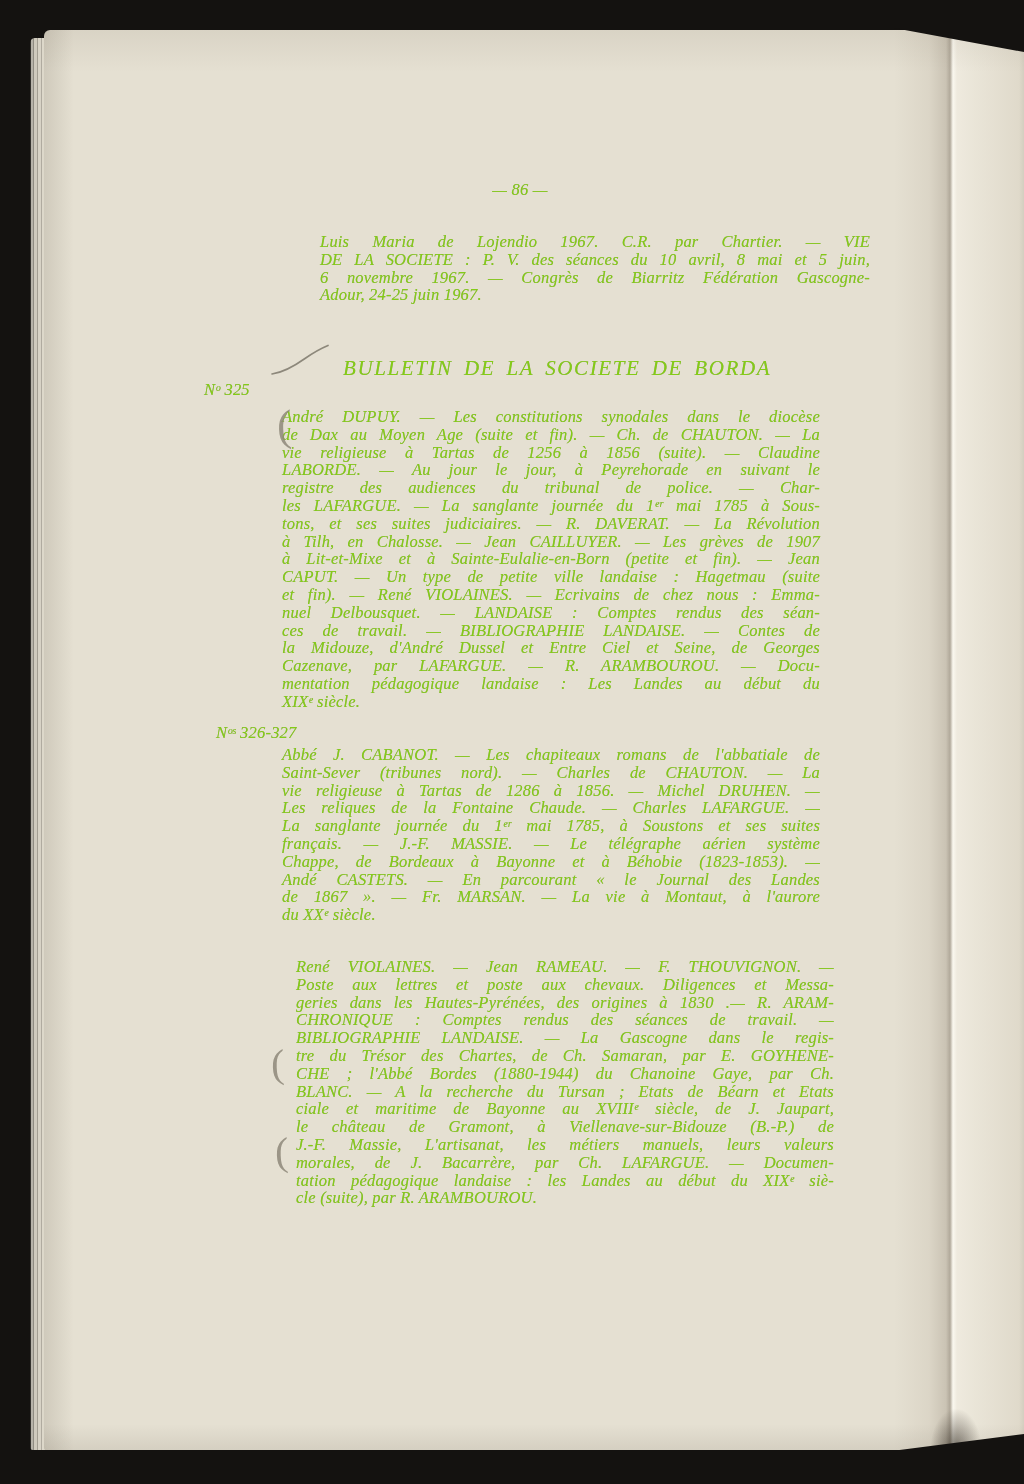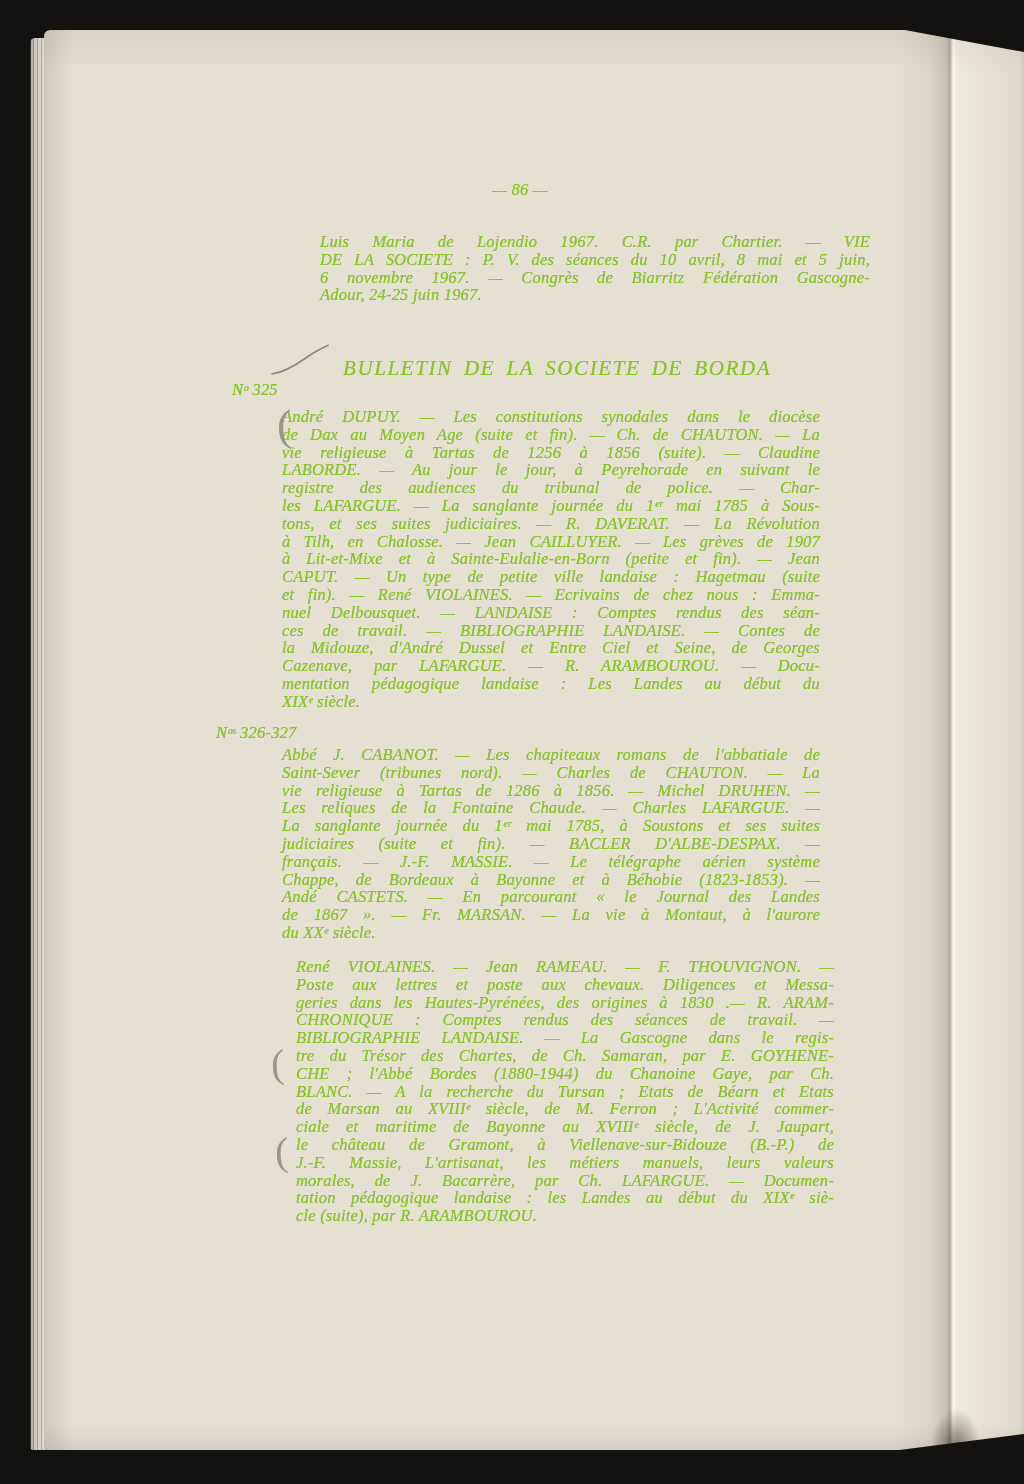--- a/index.html
+++ b/index.html
@@ -64,21 +64,21 @@
     line-height:17.8px;
     letter-spacing:0.2px;
     text-shadow:0 0 0.5px rgba(47,44,37,0.35);
     font-style:italic;
   }
   .tline{text-align:justify;text-align-last:justify;}
   .tline-last{text-align:left;text-align-last:left;}
   .pageno{left:430px;top:181px;width:180px;text-align:center;text-align-last:center;}
   .intro{left:272px;top:233px;width:550px;margin-left:48px;}
   .heading{left:343px;top:360px;letter-spacing:1.6px;word-spacing:4.5px;font-size:21px;white-space:nowrap;}
-  .label-1{left:232px;top:381px;white-space:nowrap;}
+  .label-1{left:204px;top:381px;white-space:nowrap;}
   .label-2{left:216px;top:724px;white-space:nowrap;}
   .entry-1{left:282px;top:408px;width:538px;}
   .entry-2a{left:282px;top:746px;width:538px;}
   .entry-2b{left:296px;top:958px;width:538px;}
   
   .pencil{position:absolute;color:#8f897a;}
   .pencil-paren{
     font-size:44px;line-height:1;font-weight:400;
     transform:rotate(-2deg);
     text-shadow:none;opacity:0.85;
@@ -130,37 +130,35 @@
     <div class="tline tline-last">XIXᵉ siècle.</div>
   </div>
 
 <div class="print label-2">Nᵒˢ 326-327</div>
 <div class="print entry-2a">
     <div class="tline">Abbé J. CABANOT. — Les chapiteaux romans de l'abbatiale de</div>
     <div class="tline">Saint-Sever (tribunes nord). — Charles de CHAUTON. — La</div>
     <div class="tline">vie religieuse à Tartas de 1286 à 1856. — Michel DRUHEN. —</div>
     <div class="tline">Les reliques de la Fontaine Chaude. — Charles LAFARGUE. —</div>
     <div class="tline">La sanglante journée du 1ᵉʳ mai 1785, à Soustons et ses suites</div>
-    <div class="tline">judiciaires (suite et fin). — BACLER D'ALBE-DESPAX. —</div>
     <div class="tline">français. — J.-F. MASSIE. — Le télégraphe aérien système</div>
     <div class="tline">Chappe, de Bordeaux à Bayonne et à Béhobie (1823-1853). —</div>
     <div class="tline">Andé CASTETS. — En parcourant « le Journal des Landes</div>
     <div class="tline">de 1867 ». — Fr. MARSAN. — La vie à Montaut, à l'aurore</div>
     <div class="tline tline-last">du XXᵉ siècle.</div>
   </div>
 <div class="print entry-2b">
     <div class="tline">René VIOLAINES. — Jean RAMEAU. — F. THOUVIGNON. —</div>
     <div class="tline">Poste aux lettres et poste aux chevaux. Diligences et Messa-</div>
     <div class="tline">geries dans les Hautes-Pyrénées, des origines à 1830 .— R. ARAM-</div>
     <div class="tline">CHRONIQUE : Comptes rendus des séances de travail. —</div>
     <div class="tline">BIBLIOGRAPHIE LANDAISE. — La Gascogne dans le regis-</div>
     <div class="tline">tre du Trésor des Chartes, de Ch. Samaran, par E. GOYHENE-</div>
     <div class="tline">CHE ; l'Abbé Bordes (1880-1944) du Chanoine Gaye, par Ch.</div>
     <div class="tline">BLANC. — A la recherche du Tursan ; Etats de Béarn et Etats</div>
-    <div class="tline">de Marsan au XVIIIᵉ siècle, de M. Ferron ; L'Activité commer-</div>
     <div class="tline">ciale et maritime de Bayonne au XVIIIᵉ siècle, de J. Jaupart,</div>
     <div class="tline">le château de Gramont, à Viellenave-sur-Bidouze (B.-P.) de</div>
     <div class="tline">J.-F. Massie, L'artisanat, les métiers manuels, leurs valeurs</div>
     <div class="tline">morales, de J. Bacarrère, par Ch. LAFARGUE. — Documen-</div>
     <div class="tline">tation pédagogique landaise : les Landes au début du XIXᵉ siè-</div>
     <div class="tline tline-last">cle (suite), par R. ARAMBOUROU.</div>
   </div>
 
 <svg class="check-svg" width="70" height="42" viewBox="0 0 70 42">
   <path d="M7,34 C18,32.5 28,27 40,18.5 C50,11.5 57,8 63,5.5" fill="none" stroke="#8d887b" stroke-width="1.7" stroke-linecap="round"></path>

